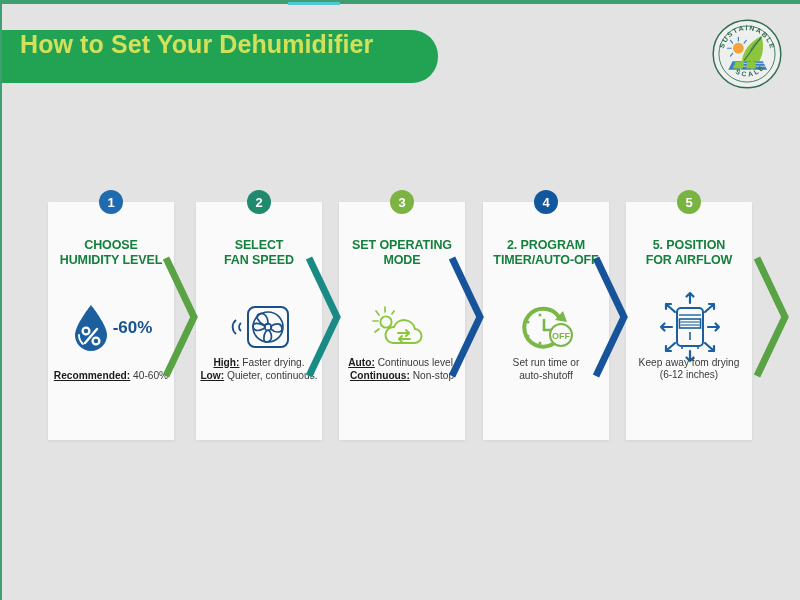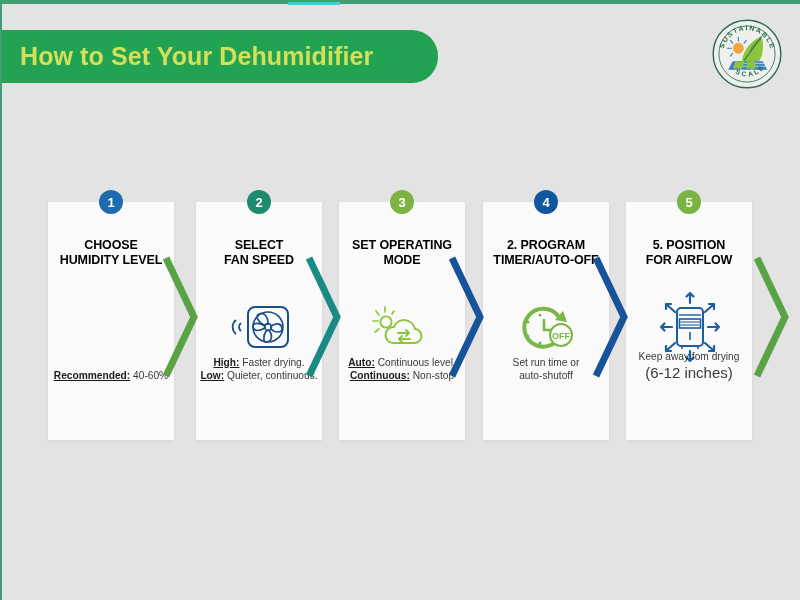--- a/index.html
+++ b/index.html
@@ -41,21 +41,20 @@
   
   #title-banner {
     position: absolute;
     left: 0;
     top: 28px;
     width: 436px;
     height: 53px;
     background: #22a253;
     border-radius: 0 26px 26px 0;
     display: flex;
-    align-items: center;
   }
   #title-text {
     color: #d2e05a;
     font-size: 25px;
     font-weight: bold;
     letter-spacing: 0.1px;
     padding-left: 18px;
     white-space: nowrap;
   }
   
@@ -99,21 +98,21 @@
     z-index: 5;
   }
   .card-title {
     position: absolute;
     top: 36px;
     left: 3px;
     right: 3px;
     text-align: center;
     font-size: 12.5px;
     font-weight: bold;
-    color: #000000;
+    color: #15803d;
     line-height: 1.18;
     letter-spacing: -0.1px;
   }
   .card-icon {
     position: absolute;
     top: 95px;
     left: 0;
     right: 0;
     height: 62px;
     display: flex;
@@ -214,20 +213,32 @@
     <svg class="chevron" style="left:749px;" viewBox="0 0 40 130">
       <polyline points="6,6 34,65 6,124" fill="none" stroke="#5aa344" stroke-width="7" stroke-linejoin="miter"></polyline>
     </svg>
 
     <div class="card" style="left:46px;">
       <div class="badge" style="background:#1e6bb0;">1</div>
       <div class="card-title">
         <div>CHOOSE</div>
         <div>HUMIDITY LEVEL</div>
       </div>
+      <div class="card-icon">
+        <svg width="42" height="52" viewBox="0 0 42 52">
+          <path d="M21 3 C21 3 5 23 5 33 a16 16 0 0 0 32 0 C37 23 21 3 21 3 Z" fill="#1b5f9e"></path>
+          <g stroke="#ffffff" stroke-width="2.4" fill="none" stroke-linecap="round">
+            <line x1="15" y1="41" x2="27" y2="27"></line>
+          </g>
+          <circle cx="16" cy="29" r="3.4" fill="none" stroke="#ffffff" stroke-width="2.3"></circle>
+          <circle cx="26" cy="39" r="3.4" fill="none" stroke="#ffffff" stroke-width="2.3"></circle>
+          <path d="M9 33 a12 12 0 0 0 4 9" fill="none" stroke="#ffffff" stroke-width="1.8" stroke-linecap="round"></path>
+        </svg>
+        <span class="drop-label">-60%</span>
+      </div>
       <div class="card-desc">
         <div>
           <b>Recommended:</b><span> 40-60%</span>
         </div>
       </div>
     </div>
 
     <div class="card" style="left:194px;">
       <div class="badge" style="background:#1f8a6d;">2</div>
       <div class="card-title">
@@ -347,18 +358,18 @@
             <path d="M62 37 H73 M69.5 33.5 L73 37 L69.5 40.5"></path>
             <path d="M29 22 L20 14 M20 19 L20 14 L25 14"></path>
             <path d="M59 22 L68 14 M63 14 L68 14 L68 19"></path>
             <path d="M29 53 L20 61 M20 56 L20 61 L25 61"></path>
             <path d="M59 53 L68 61 M63 61 L68 61 L68 56"></path>
           </g>
         </svg>
       </div>
       <div class="card-desc">
         <div><b></b><span>Keep away fom drying</span></div>
-        <div style="font-size:15px;"><b></b><span>(6-12 inches)</span></div>
+        <div style="font-size:10px;"><b></b><span>(6-12 inches)</span></div>
       </div>
     </div>
 
   </div>
 </div>
 
 </body></html>

